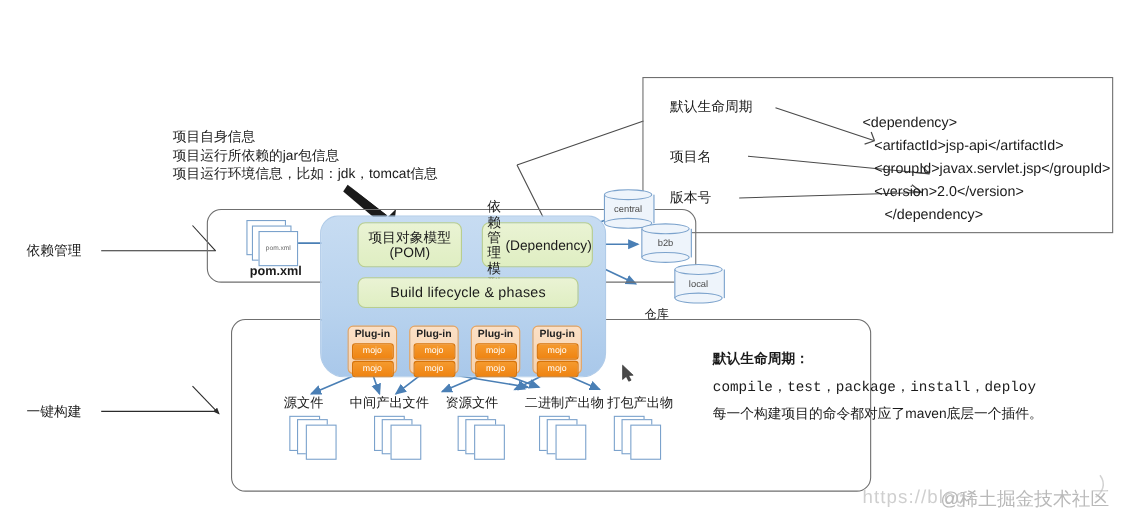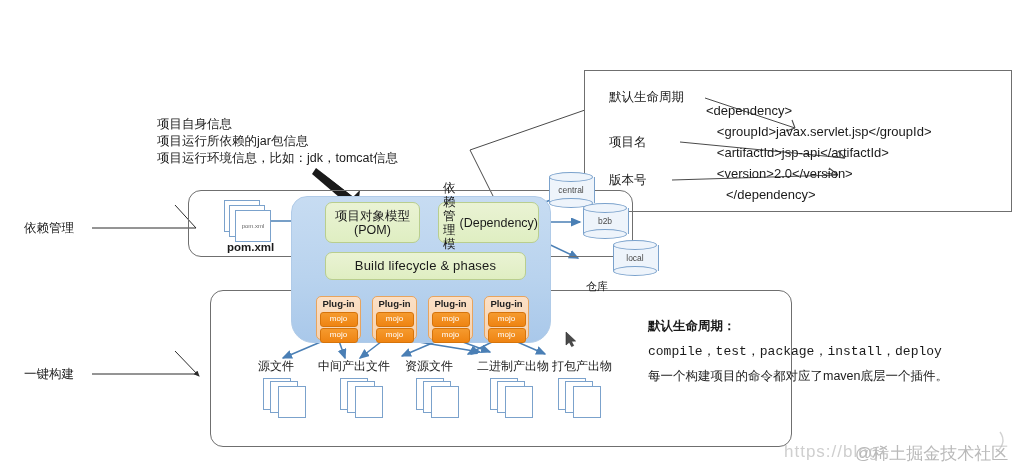--- a/index.html
+++ b/index.html
@@ -196,24 +196,24 @@
 
   <div class="abs txt-cn" style="left:24px;top:220px;">依赖管理</div>
   <div class="abs txt-cn" style="left:24px;top:366px;">一键构建</div>
 
   <div class="abs obox" style="left:584px;top:70px;width:426px;height:140px;"></div>
 
   <div class="abs txt-cn" style="left:609px;top:89px;">默认生命周期</div>
   <div class="abs txt-cn" style="left:609px;top:134px;">项目名</div>
   <div class="abs txt-cn" style="left:609px;top:172px;">版本号</div>
 
-  <div class="abs" style="left:706px;top:100px;">
+  <div class="abs" style="left:784px;top:100px;">
     <div class="xmlline">&lt;dependency&gt;</div>
+    <div class="xmlline">   &lt;artifactId&gt;jsp-api&lt;/artifactId&gt;</div>
     <div class="xmlline">   &lt;groupId&gt;javax.servlet.jsp&lt;/groupId&gt;</div>
-    <div class="xmlline">   &lt;artifactId&gt;jsp-api&lt;/artifactId&gt;</div>
     <div class="xmlline">   &lt;version&gt;2.0&lt;/version&gt;</div>
     <div class="xmlline" style="padding-left:20px;">&lt;/dependency&gt;</div>
   </div>
 
   <div class="abs obox obox-round" style="left:188px;top:190px;width:443px;height:65px;"></div>
 
   <div class="abs obox obox-round" style="left:210px;top:290px;width:580px;height:155px;"></div>
 
   <div class="abs bluepanel" style="left:291px;top:196px;width:258px;height:145px;"></div>
 

